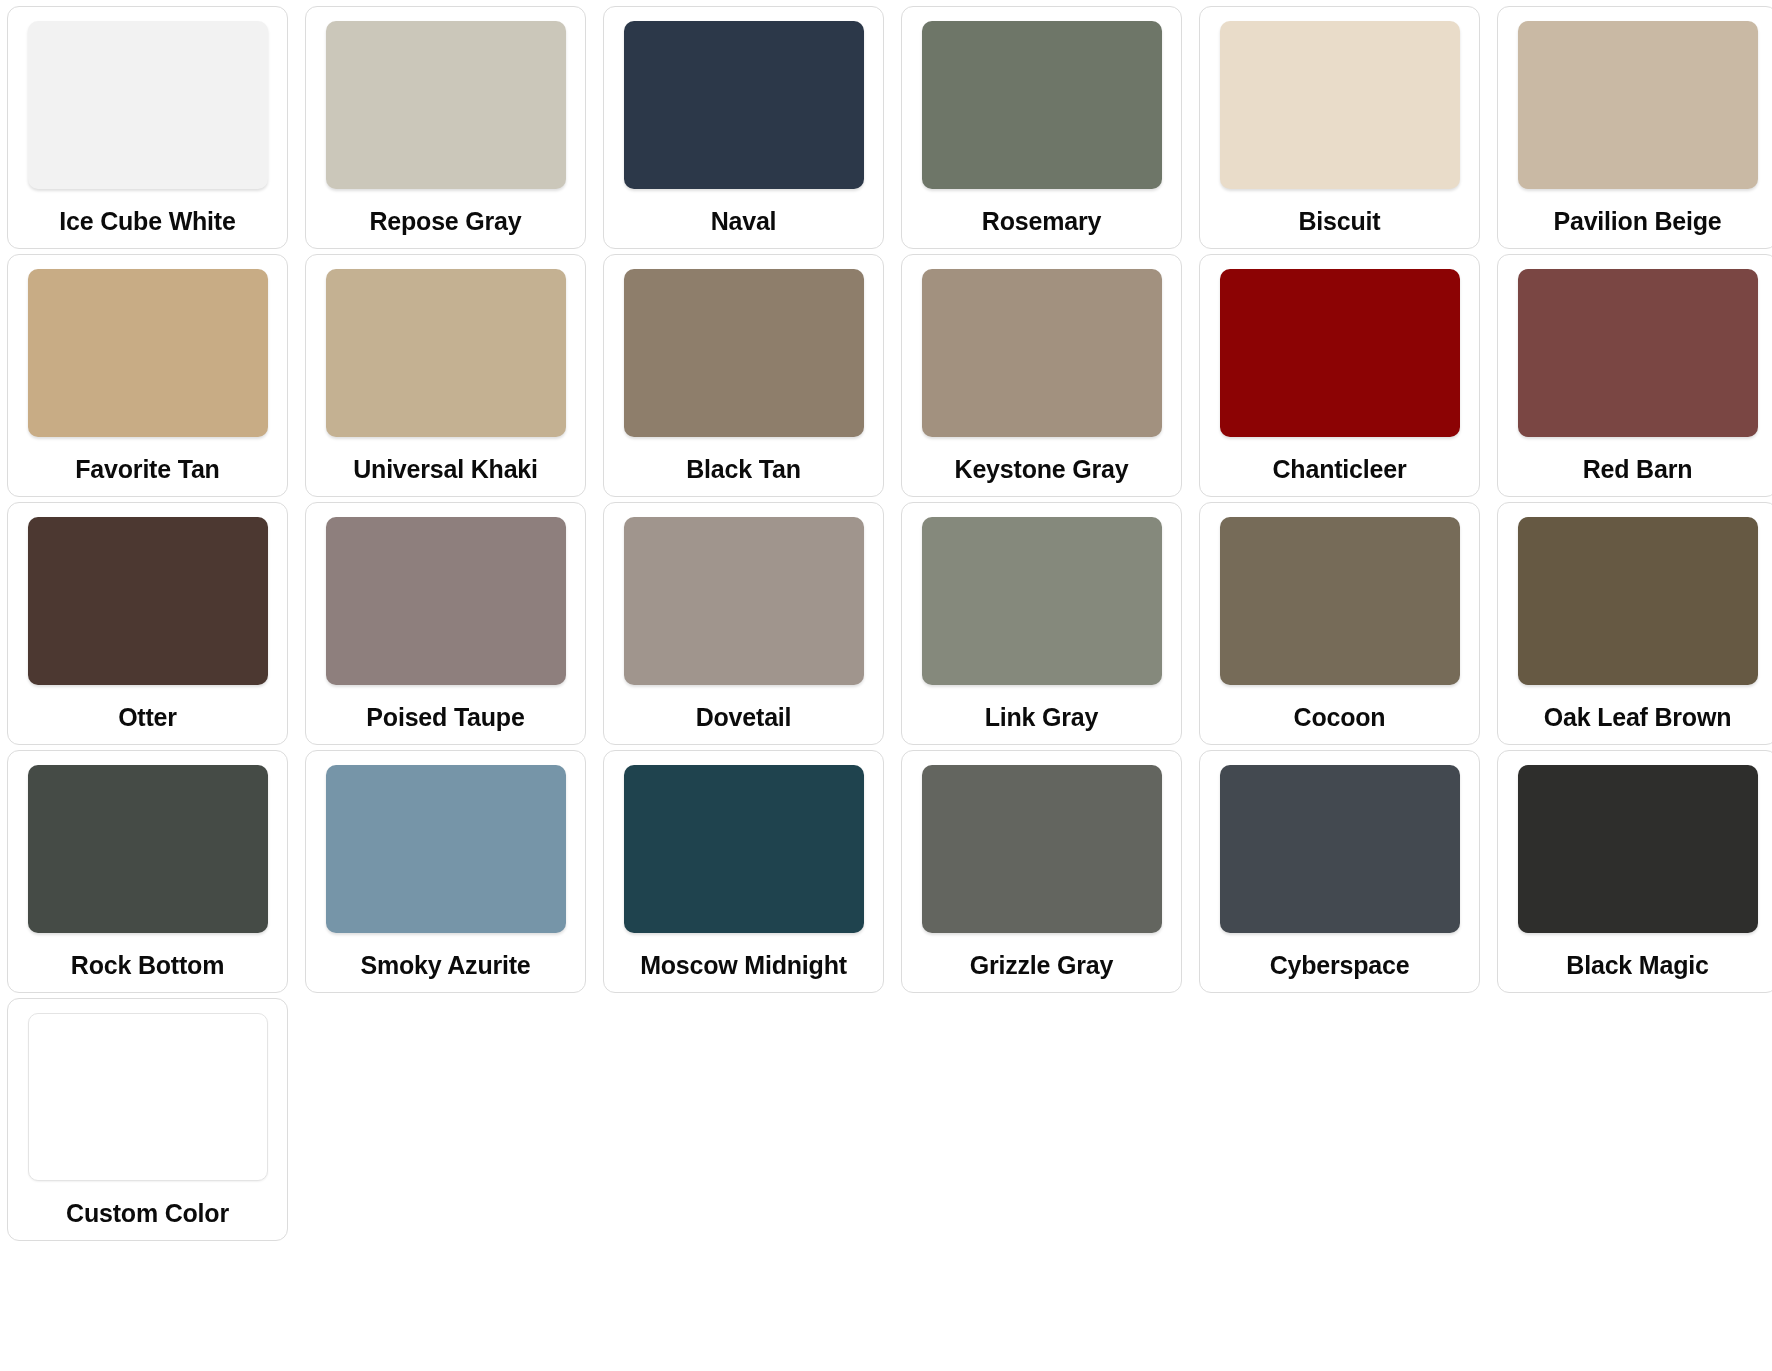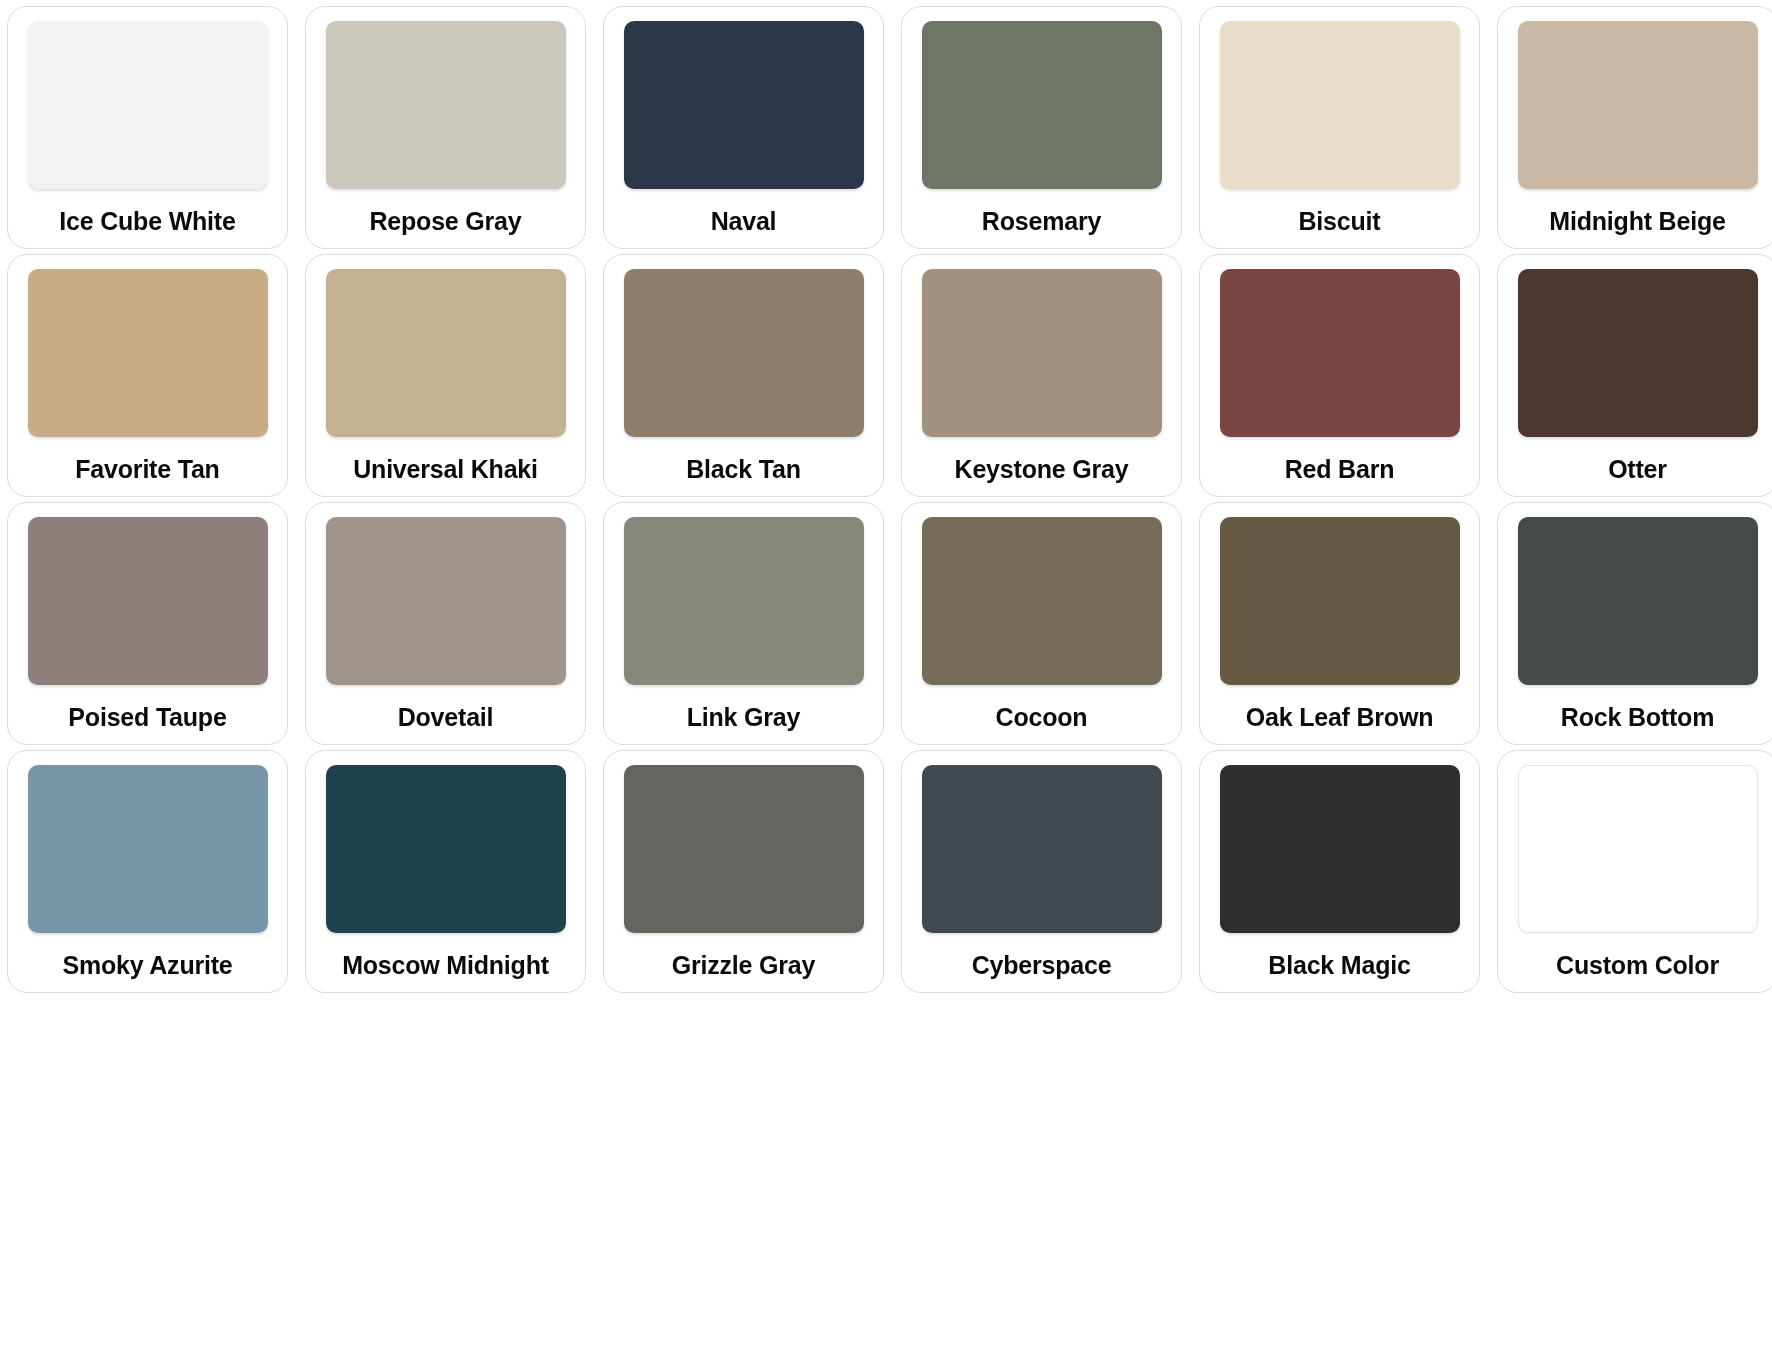--- a/index.html
+++ b/index.html
@@ -15,21 +15,21 @@
     grid-template-columns: repeat(6, 281px);
     grid-auto-rows: 243px;
     column-gap: 17px;
     row-gap: 5px;
     padding: 6px 0 0 7px;
   }
   .card {
     position: relative;
     background: #ffffff;
     border: 1px solid #dcdcdc;
-    border-radius: 20px;
+    border-radius: 12px;
     padding: 14px 14px 0 14px;
     display: flex;
     flex-direction: column;
     align-items: center;
     overflow: hidden;
   }
   .swatch-wrap {
     width: 100%;
     display: flex;
     justify-content: center;
@@ -87,21 +87,21 @@
     <div class="card">
       <div class="swatch-wrap">
         <div class="swatch" style="background: rgb(233, 220, 201);"></div>
       </div>
       <div class="label">Biscuit</div>
     </div>
     <div class="card">
       <div class="swatch-wrap">
         <div class="swatch" style="background: rgb(201, 185, 164);"></div>
       </div>
-      <div class="label">Midnight Beige</div>
+      <div class="label">Pavilion Beige</div>
     </div>
     <div class="card">
       <div class="swatch-wrap">
         <div class="swatch" style="background: rgb(200, 172, 133);"></div>
       </div>
       <div class="label">Favorite Tan</div>
     </div>
     <div class="card">
       <div class="swatch-wrap">
         <div class="swatch" style="background: rgb(196, 177, 146);"></div>
@@ -112,20 +112,26 @@
       <div class="swatch-wrap">
         <div class="swatch" style="background: rgb(142, 126, 107);"></div>
       </div>
       <div class="label">Black Tan</div>
     </div>
     <div class="card">
       <div class="swatch-wrap">
         <div class="swatch" style="background: rgb(162, 145, 127);"></div>
       </div>
       <div class="label">Keystone Gray</div>
+    </div>
+    <div class="card">
+      <div class="swatch-wrap">
+        <div class="swatch" style="background: rgb(140, 3, 4);"></div>
+      </div>
+      <div class="label">Chanticleer</div>
     </div>
     <div class="card">
       <div class="swatch-wrap">
         <div class="swatch" style="background: rgb(122, 70, 67);"></div>
       </div>
       <div class="label">Red Barn</div>
     </div>
     <div class="card">
       <div class="swatch-wrap">
         <div class="swatch" style="background: rgb(76, 56, 49);"></div>

